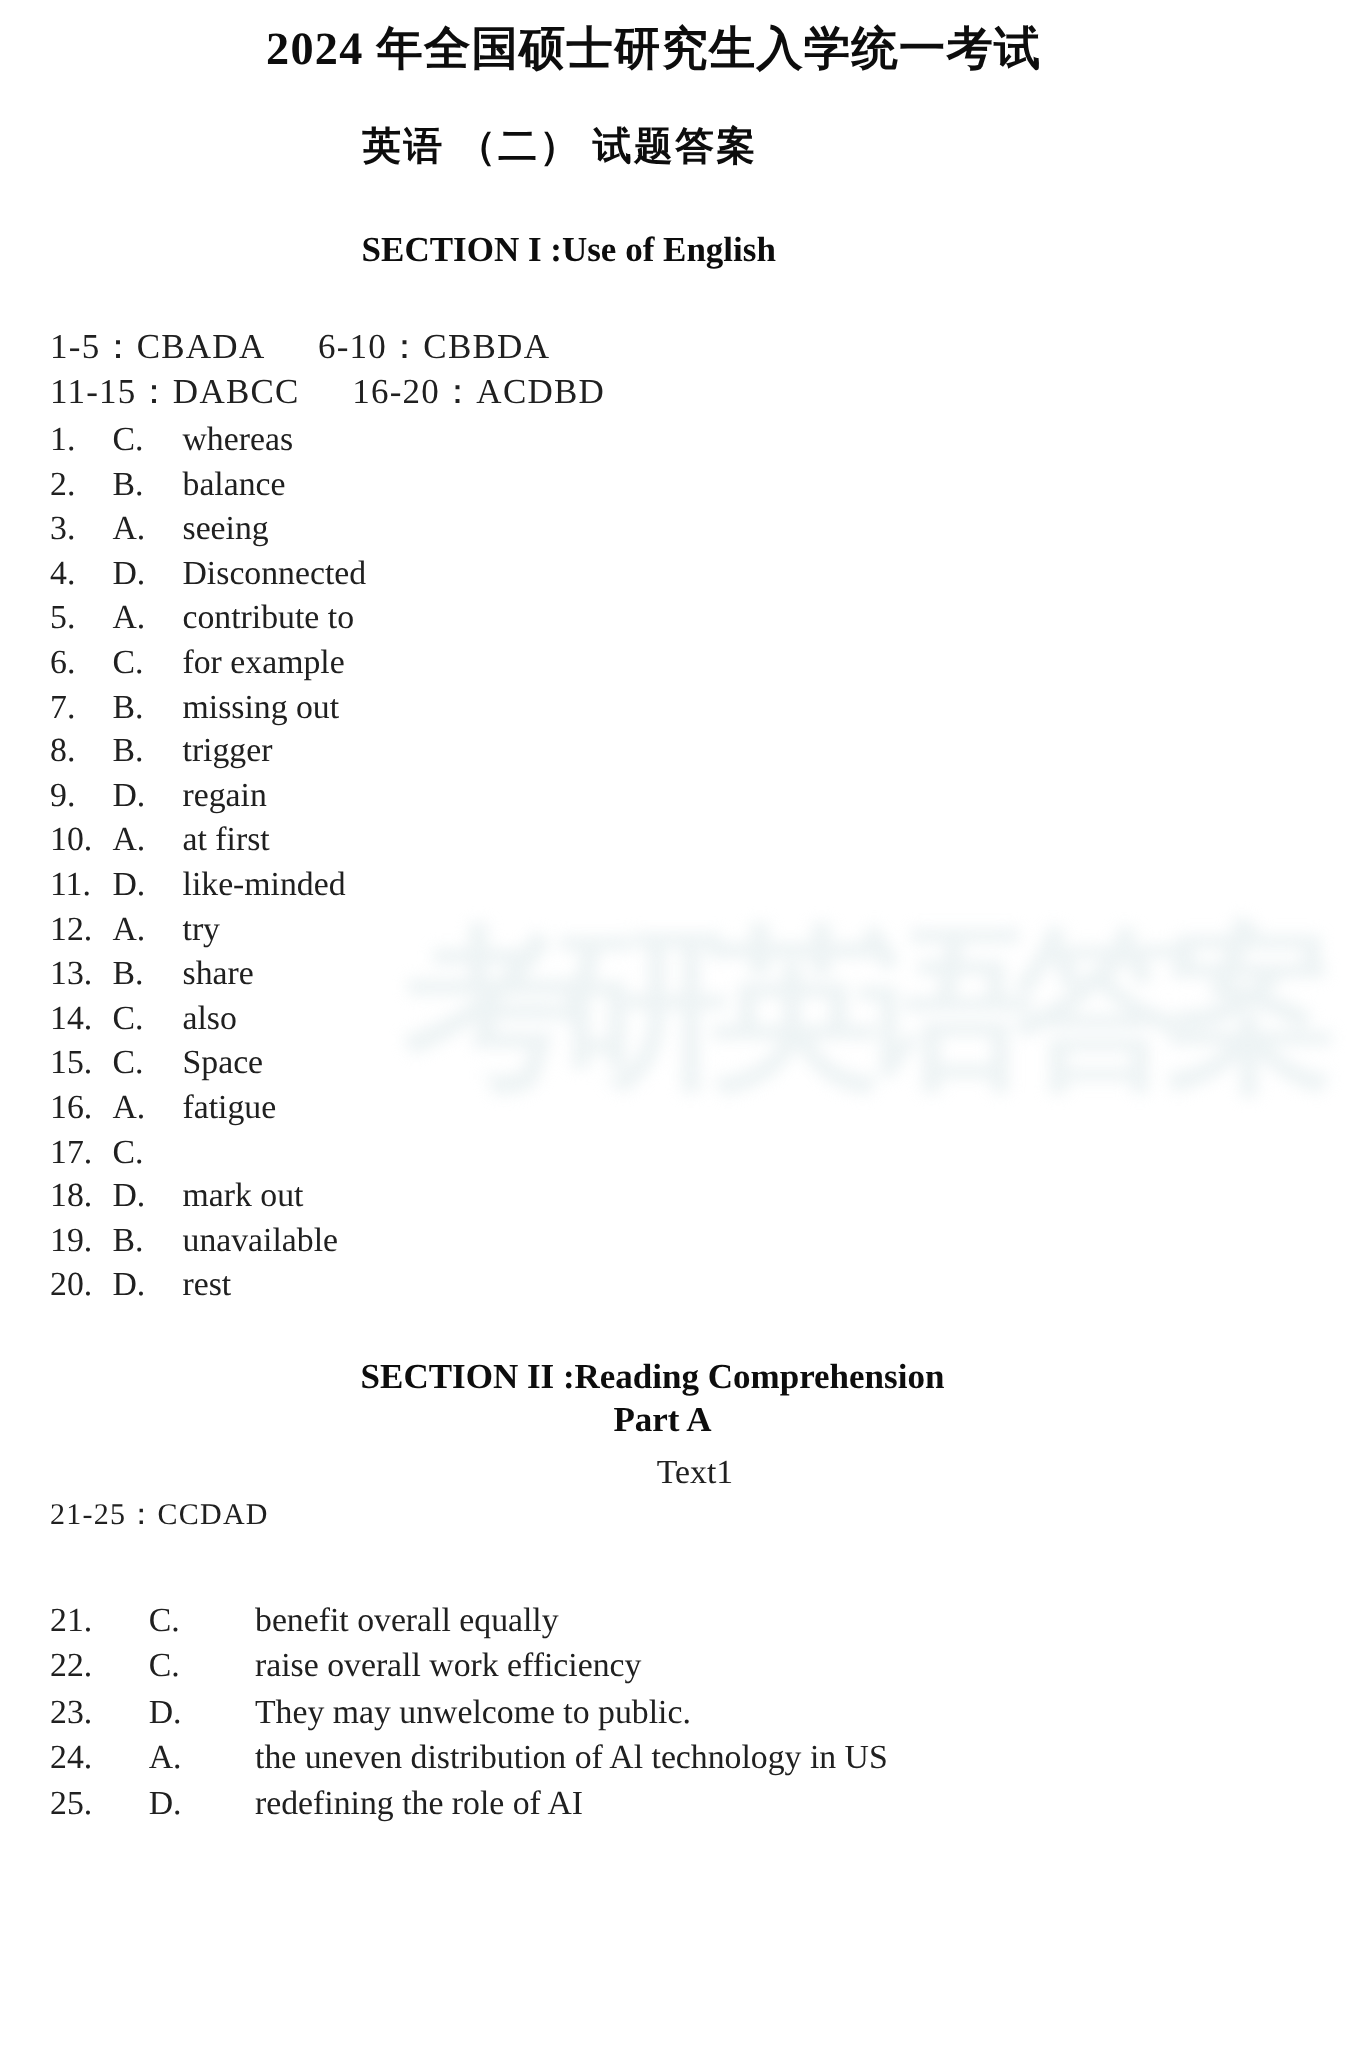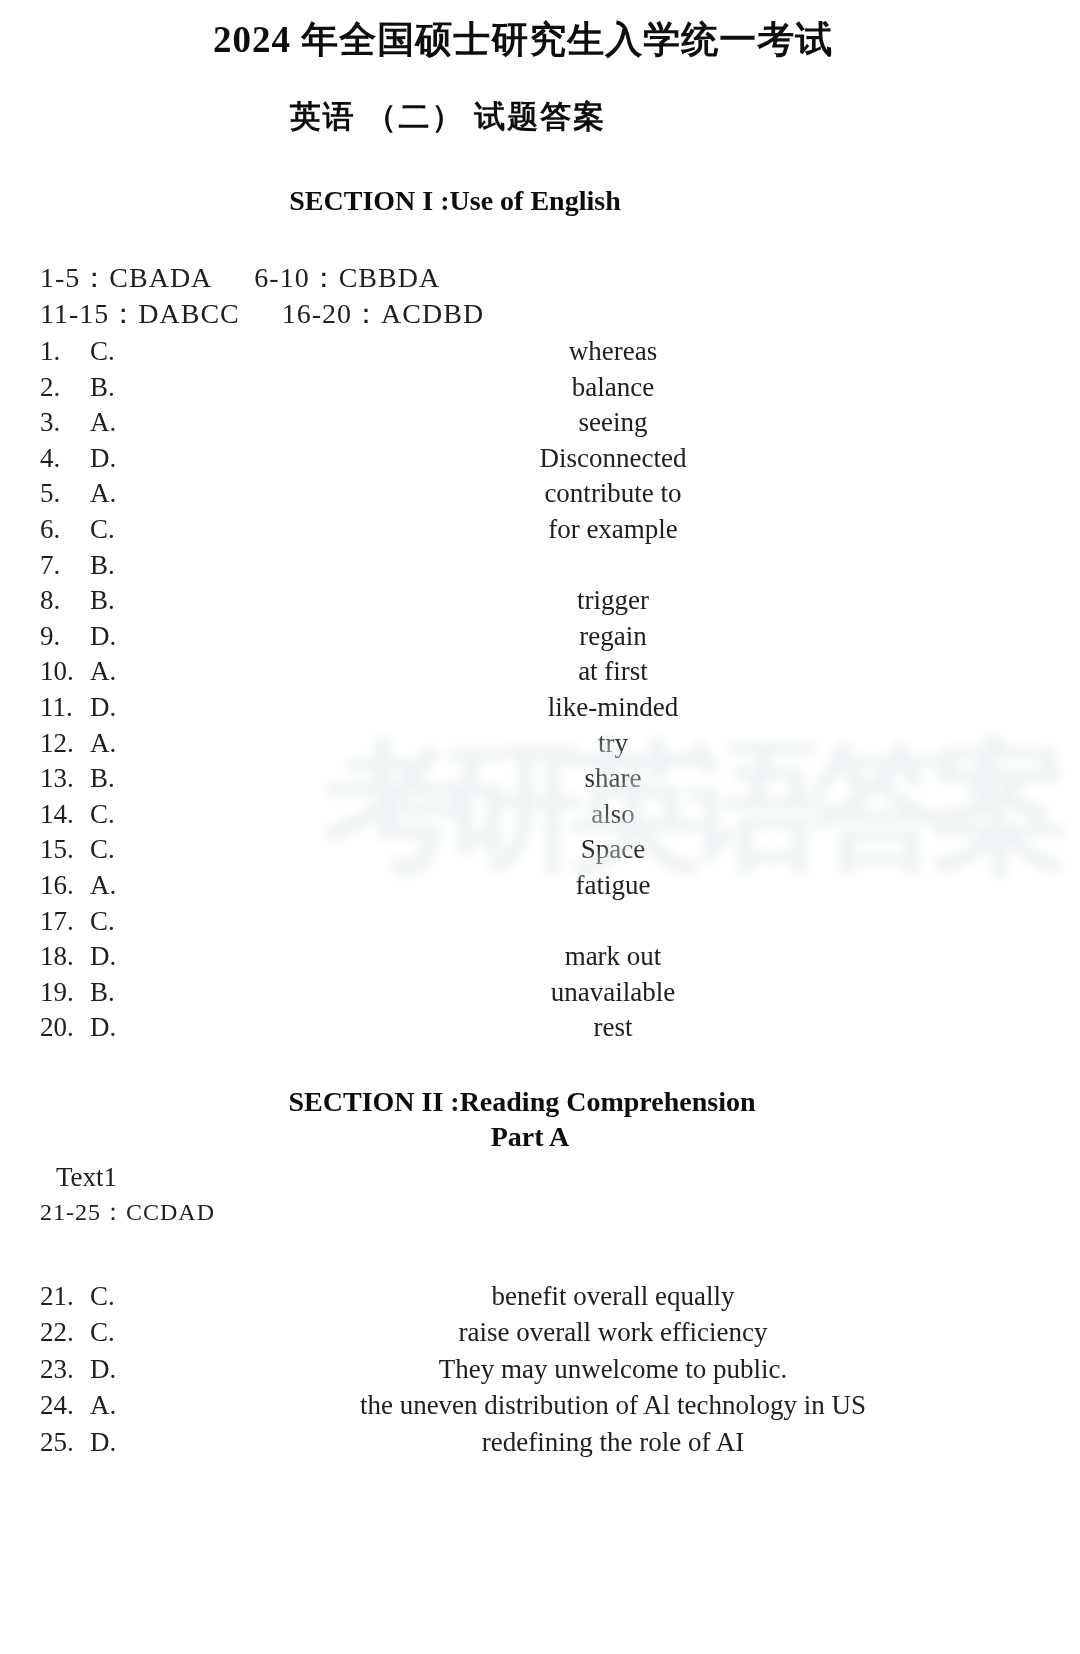--- a/index.html
+++ b/index.html
@@ -68,29 +68,30 @@
     line-height: 36px;
   }
   .summary-row .left { margin-right: 42px; }
   .summary-row span { letter-spacing: 1px; }
   .answers {
     margin: 2px 0 0 40px;
     font-size: 27px;
   }
   #s1-answers .ans-row { line-height: 35.6px; }
   #s2-answers { margin-top: 48px; }
-  #s2-answers .ans-row { line-height: 36.4px; }
+  #s2-answers .ans-row { line-height: 36.4px; gap: 29px; }
   .ans-row { display: flex; }
   .ans-row .num { width: 50px; flex: 0 0 auto; }
   .ans-row .letter { width: 56px; flex: 0 0 auto; }
-  .ans-row .text { flex: 1 1 auto; text-align: center; }
+  .ans-row .text { flex: 1 1 auto; }
   .text-label {
-    margin: 8px 0 0 56px;
+    margin: 8px 0 0 32px;
     font-size: 27px;
     line-height: 34px;
+    text-align: center;
   }
   .text-label.t2 { margin-top: 38px; }
   .summary-line {
     margin: 0 0 0 40px;
     font-size: 24px;
     line-height: 36px;
     letter-spacing: 1px;
   }
   .watermark {
     position: absolute;
@@ -156,20 +157,21 @@
         <span class="text">contribute to</span>
       </div>
       <div class="ans-row">
         <span class="num">6.</span>
         <span class="letter">C.</span>
         <span class="text">for example</span>
       </div>
       <div class="ans-row">
         <span class="num">7.</span>
         <span class="letter">B.</span>
+        <span class="text">missing out</span>
       </div>
       <div class="ans-row">
         <span class="num">8.</span>
         <span class="letter">B.</span>
         <span class="text">trigger</span>
       </div>
       <div class="ans-row">
         <span class="num">9.</span>
         <span class="letter">D.</span>
         <span class="text">regain</span>

